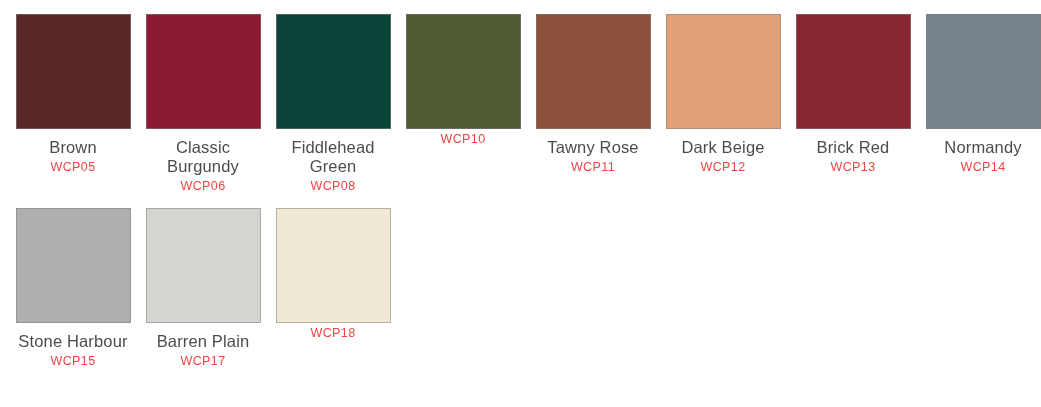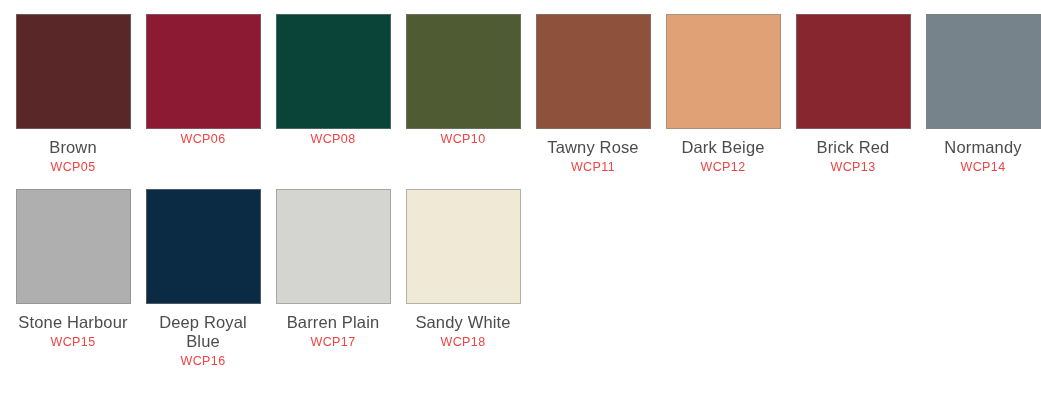--- a/index.html
+++ b/index.html
@@ -69,24 +69,26 @@
 <div class="palette">
 
   <div class="swatch-row row-top">
       <div class="swatch-cell">
         <div class="swatch-chip" style="background: rgb(90, 39, 41);"></div>
         <div class="swatch-name">Brown</div>
         <div class="swatch-code">WCP05</div>
       </div>
       <div class="swatch-cell">
         <div class="swatch-chip" style="background: rgb(140, 26, 51);"></div>
+        <div class="swatch-name">Classic Burgundy</div>
         <div class="swatch-code">WCP06</div>
       </div>
       <div class="swatch-cell">
         <div class="swatch-chip" style="background: rgb(10, 68, 56);"></div>
+        <div class="swatch-name">Fiddlehead Green</div>
         <div class="swatch-code">WCP08</div>
       </div>
       <div class="swatch-cell">
         <div class="swatch-chip" style="background: rgb(79, 91, 51);"></div>
         <div class="swatch-code">WCP10</div>
       </div>
       <div class="swatch-cell">
         <div class="swatch-chip" style="background: rgb(141, 81, 60);"></div>
         <div class="swatch-name">Tawny Rose</div>
         <div class="swatch-code">WCP11</div>
@@ -107,29 +109,23 @@
         <div class="swatch-code">WCP14</div>
       </div>
     </div>
   <div class="swatch-row row-bottom">
       <div class="swatch-cell">
         <div class="swatch-chip" style="background: rgb(175, 175, 175);"></div>
         <div class="swatch-name">Stone Harbour</div>
         <div class="swatch-code">WCP15</div>
       </div>
       <div class="swatch-cell">
-        <div class="swatch-chip" style="background: rgb(10, 43, 67);"></div>
-        <div class="swatch-name">Deep Royal Blue</div>
-        <div class="swatch-code">WCP16</div>
-      </div>
-      <div class="swatch-cell">
         <div class="swatch-chip" style="background: rgb(212, 213, 208);"></div>
         <div class="swatch-name">Barren Plain</div>
         <div class="swatch-code">WCP17</div>
       </div>
       <div class="swatch-cell">
         <div class="swatch-chip" style="background: rgb(239, 233, 214);"></div>
-        <div class="swatch-name">Sandy White</div>
         <div class="swatch-code">WCP18</div>
       </div>
     </div>
 
 </div>
 
 </body></html>

